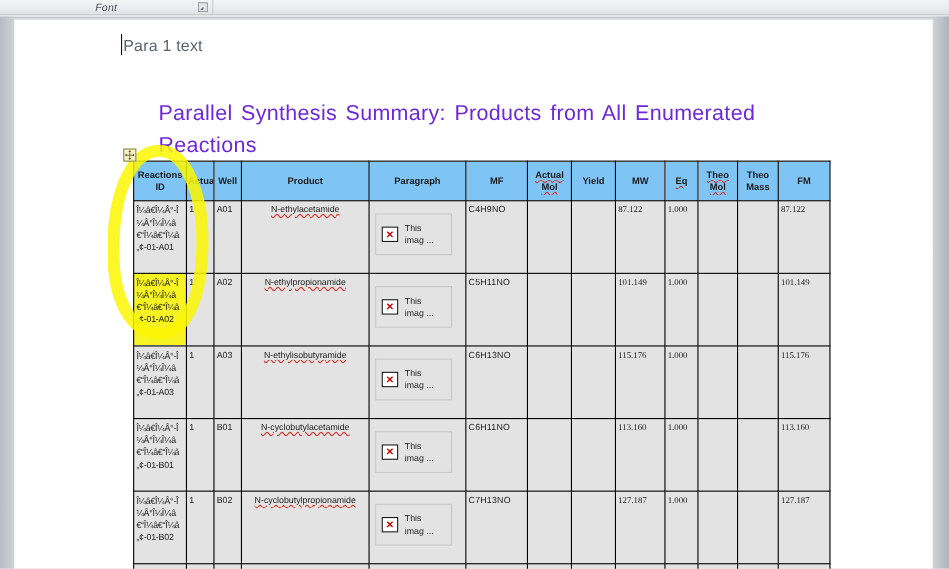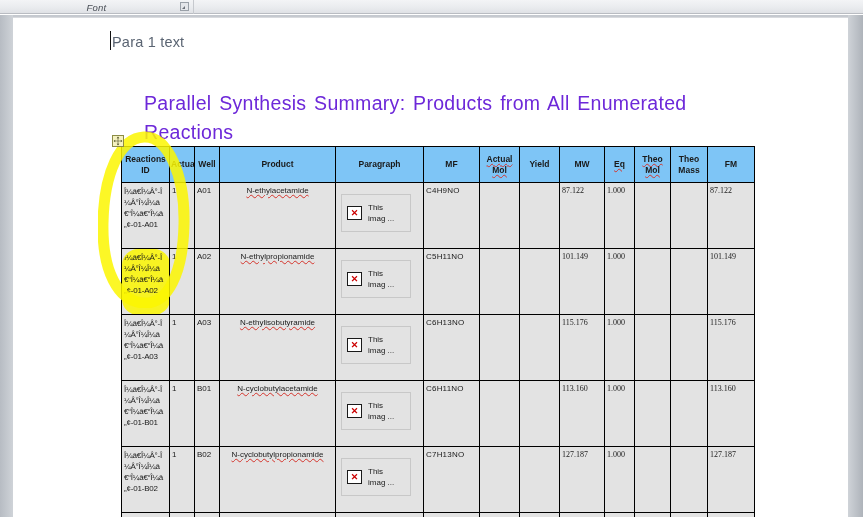--- a/index.html
+++ b/index.html
@@ -223,21 +223,21 @@
                 <td class="mf">C4H9NO</td>
                 <td class="num"></td>
                 <td class="num"></td>
                 <td class="num">87.122</td>
                 <td class="num">1.000</td>
                 <td class="num"></td>
                 <td class="num"></td>
                 <td class="num">87.122</td>
               </tr>
               <tr>
-                <td class="rid" style="background: linear-gradient(to right, rgba(251, 246, 0, 0.85), rgba(251, 246, 0, 0.85)); border-radius: 16px;">Î¼â€Î¼Â°-Î¼Â°Î¼Î¼â€“Î¼â€“Î¼â„¢-01-A02</td>
+                <td class="rid" style="background: linear-gradient(to right, rgba(251, 246, 0, 0.85), rgba(251, 246, 0, 0.85));">Î¼â€Î¼Â°-Î¼Â°Î¼Î¼â€“Î¼â€“Î¼â„¢-01-A02</td>
                 <td class="center">1</td>
                 <td class="center">A02</td>
                 <td class="prod"><span class="spell">N-ethylpropionamide</span></td>
                 <td>
                   <div class="imgph">
                     <span class="xbox">✕</span>
                     <span class="phtxt">
                       <div>This</div>
                       <div>imag ...</div>
                     </span>

